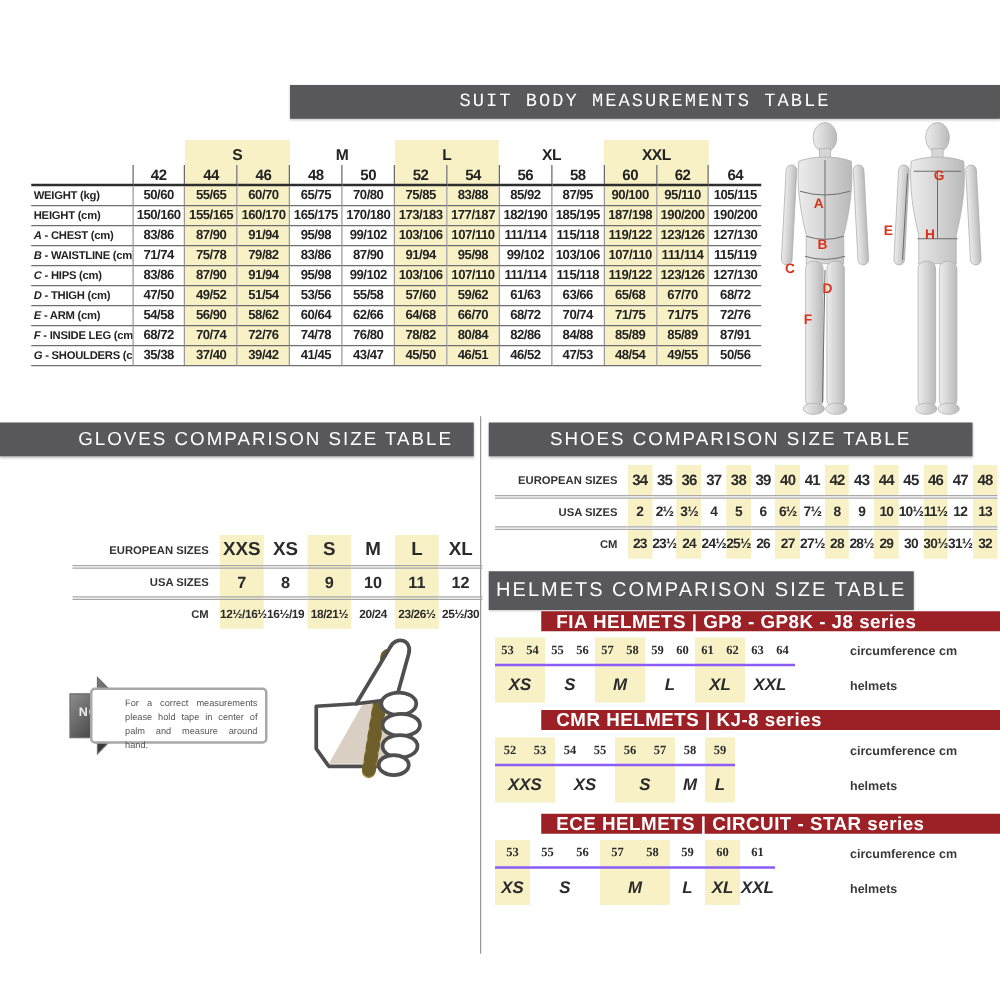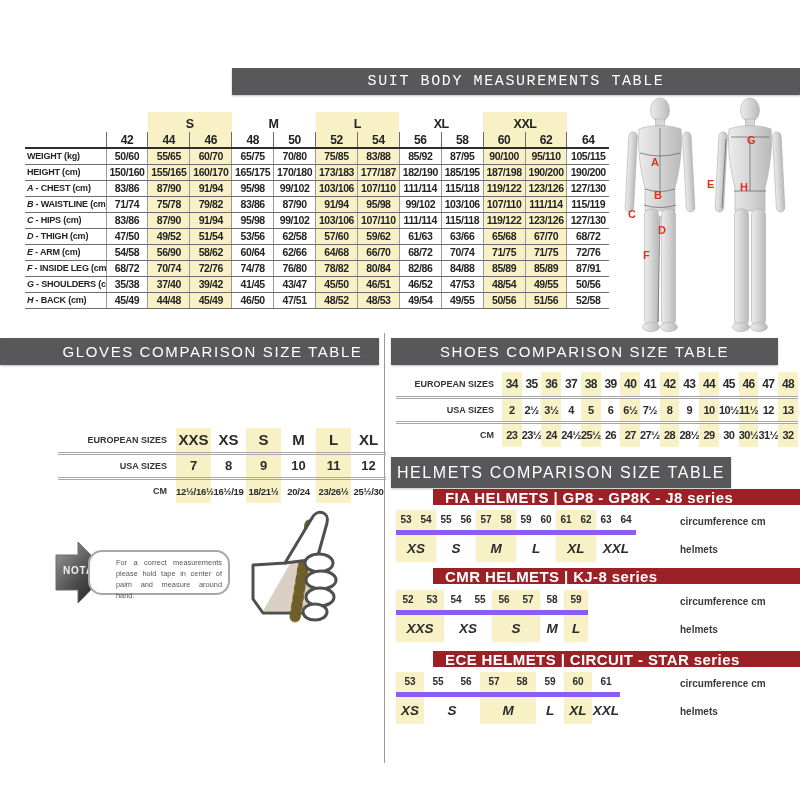--- a/index.html
+++ b/index.html
@@ -36,39 +36,39 @@
   
   #gloves-table { position:absolute; left:58px; top:428px; width:328px; border-collapse:collapse; table-layout:fixed; }
   #gloves-table td { text-align:center; font-weight:bold; color:#2b2b2b; height:25px; white-space:nowrap; }
   #gloves-table td.lbl { width:118px; text-align:right; font-size:9px; padding-right:9px; color:#333; }
   #gloves-table tr:nth-child(1) td:not(.lbl) { font-size:15px; }
   #gloves-table tr:nth-child(2) td:not(.lbl) { font-size:13px; }
   #gloves-table tr:nth-child(3) td:not(.lbl) { font-size:9.5px; letter-spacing:-0.3px; }
   #gloves-table tr:nth-child(1) td, #gloves-table tr:nth-child(2) td { border-bottom:3px double #a8a8a8; }
 
   
-  #nota-box { position:absolute; left:88px; top:550px; width:142px; height:45px; border:2px solid #a8a8a8; border-radius:14px;
+  #nota-box { position:absolute; left:72px; top:550px; width:142px; height:45px; border:2px solid #a8a8a8; border-radius:4px;
               background:#fff; font-size:7.4px; line-height:1.5; color:#555; padding:5px 6px 4px 26px; text-align:justify; }
   #nota-arrow { position:absolute; left:55px; top:541px; }
   #nota-label { position:absolute; left:63px; top:565px; color:#efefef; font-size:10px; font-weight:bold; letter-spacing:.8px; }
   #thumb { position:absolute; left:233px; top:501px; }
 
   
   #shoes-table { position:absolute; left:396px; top:372px; width:402px; border-collapse:collapse; table-layout:fixed; }
   #shoes-table td { text-align:center; font-weight:bold; color:#2b2b2b; height:25px; font-size:12px; letter-spacing:-0.6px; white-space:nowrap; overflow:hidden; }
   #shoes-table td.lbl { width:106px; text-align:right; font-size:9px; padding-right:8px; letter-spacing:0; color:#333; }
   #shoes-table tr:nth-child(1) td, #shoes-table tr:nth-child(2) td { border-bottom:3px double #a8a8a8; }
   #shoes-table tr:nth-child(2) td:not(.lbl), #shoes-table tr:nth-child(3) td:not(.lbl) { font-size:11px; }
 
   
   .redbar { position:absolute; left:391px; width:409px; height:16px; background:#9c2126; color:#fff; font-size:15px;
             font-weight:bold; display:flex; align-items:center; padding-left:12px; letter-spacing:.4px;margin-left:42px; }
   .helmet-table { position:absolute; left:396px; border-collapse:collapse; table-layout:fixed; }
   .helmet-table td { text-align:center; font-weight:bold; color:#2b2b2b; white-space:nowrap; }
-  .helmet-table tr.nums td { height:22px; font-size:10px; border-bottom:5px solid #8b5cf6; }
+  .helmet-table tr.nums td { height:22px; font-size:10px; border-bottom:2px solid #8b5cf6;font-family:Liberation Serif, serif; }
   .helmet-table tr.szs td { height:30px; font-size:13.5px; font-style:italic; }
   .side-label { position:absolute; left:680px; font-size:10px; font-weight:bold; color:#3a3a3a; }
 </style>
 </head>
 <body>
 
 <div class="bar" id="suit-bar">
     <span>SUIT BODY MEASUREMENTS TABLE</span>
   </div>
 <div class="bar" id="gloves-bar">
@@ -184,21 +184,21 @@
         <td class="hl">119/122</td>
         <td class="hl">123/126</td>
         <td>127/130</td>
       </tr>
       <tr class="drow">
         <td class="lbl"><i>D</i> - THIGH (cm)</td>
         <td>47/50</td>
         <td class="hl">49/52</td>
         <td class="hl">51/54</td>
         <td>53/56</td>
-        <td>62/58</td>
+        <td>55/58</td>
         <td class="hl">57/60</td>
         <td class="hl">59/62</td>
         <td>61/63</td>
         <td>63/66</td>
         <td class="hl">65/68</td>
         <td class="hl">67/70</td>
         <td>68/72</td>
       </tr>
       <tr class="drow">
         <td class="lbl"><i>E</i> - ARM (cm)</td>
@@ -237,35 +237,20 @@
         <td class="hl">39/42</td>
         <td>41/45</td>
         <td>43/47</td>
         <td class="hl">45/50</td>
         <td class="hl">46/51</td>
         <td>46/52</td>
         <td>47/53</td>
         <td class="hl">48/54</td>
         <td class="hl">49/55</td>
         <td>50/56</td>
-      </tr>
-      <tr class="drow">
-        <td class="lbl"><i>H</i> - BACK (cm)</td>
-        <td>45/49</td>
-        <td class="hl">44/48</td>
-        <td class="hl">45/49</td>
-        <td>46/50</td>
-        <td>47/51</td>
-        <td class="hl">48/52</td>
-        <td class="hl">48/53</td>
-        <td>49/54</td>
-        <td>49/55</td>
-        <td class="hl">50/56</td>
-        <td class="hl">51/56</td>
-        <td>52/58</td>
       </tr>
     </tbody>
   </table>
 
 <svg id="mannequins" viewBox="0 0 190 242">
   <defs>
     <linearGradient id="bodyg" x1="0" y1="0" x2="1" y2="0">
       <stop offset="0" stop-color="#ececec"></stop>
         <stop offset="0.55" stop-color="#d2d2d2"></stop>
         <stop offset="1" stop-color="#b9b9b9"></stop>

